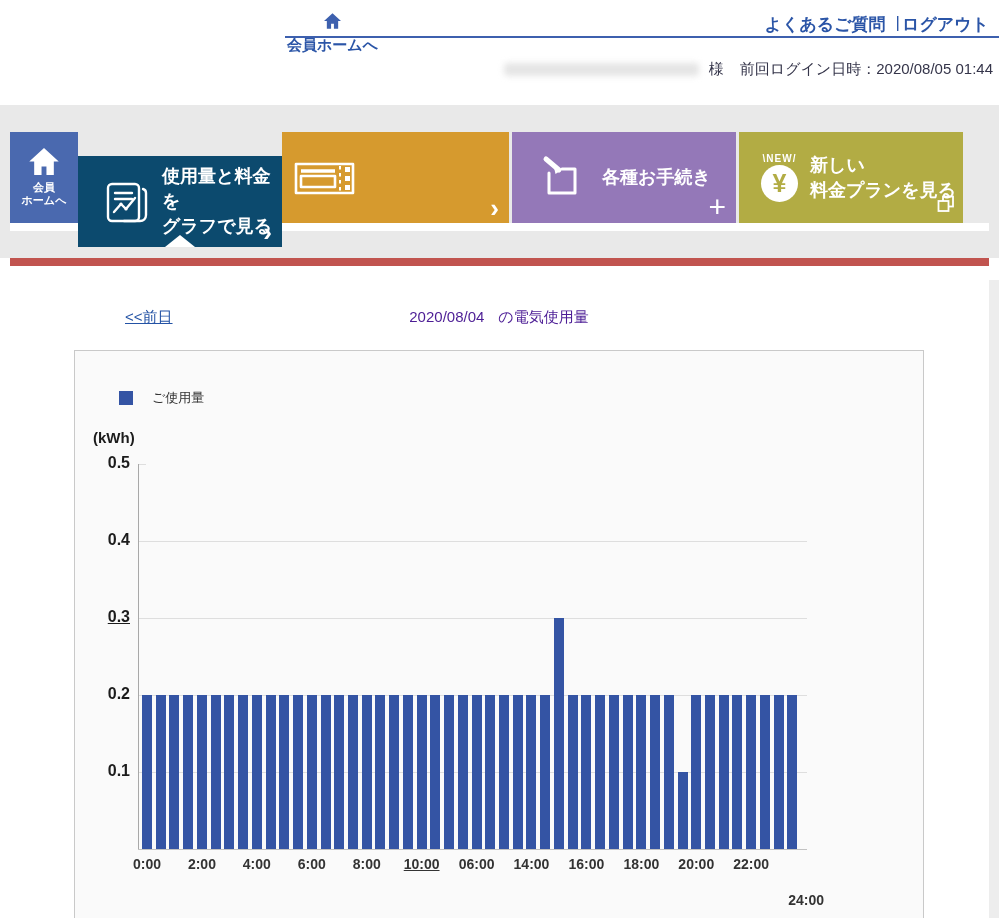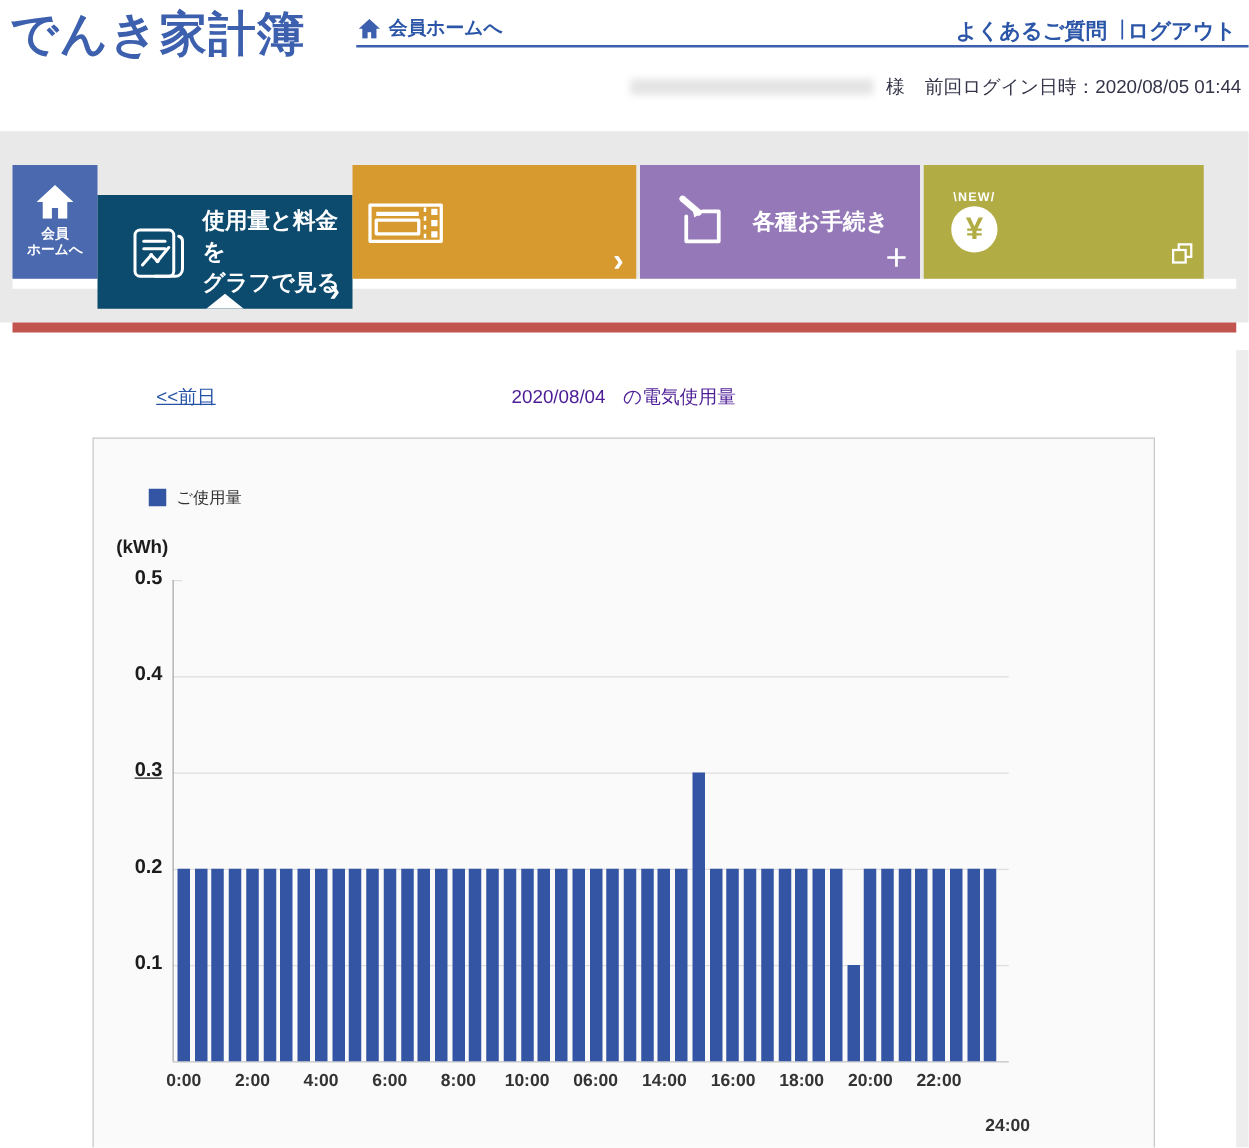--- a/index.html
+++ b/index.html
@@ -4,21 +4,21 @@
 <style>
   * { margin:0; padding:0; box-sizing:border-box; }
   html,body { width:999px; height:918px; overflow:hidden; background:#fff;
     font-family:"Liberation Sans","DejaVu Sans",sans-serif; }
   #stage { position:relative; width:999px; height:918px; background:#fff; }
 
   
   .logo { position:absolute; left:8px; top:2px; font-size:38px; font-weight:800;
     color:#3d60ae; letter-spacing:1px; }
   .member-home { position:absolute; left:287px; top:13px; display:flex; align-items:center;
-    gap:7px; color:#2b55a7; font-size:15px; font-weight:700; text-decoration:none; cursor:pointer; }
+    gap:7px; color:#2b55a7; font-size:15px; font-weight:700; text-decoration:none; cursor:pointer;flex-direction:column; }
   .header-underline { position:absolute; left:285px; top:36px; width:714px; height:2px; background:#3d60ae; }
   .top-links { position:absolute; right:10px; top:13px; font-size:17px; font-weight:700;
     color:#2b55a7; display:flex; align-items:flex-start; gap:10px; }
   .top-links a { color:#2b55a7; text-decoration:none; cursor:pointer; }
   .top-links .sep { font-weight:400; }
   .user-line { position:absolute; right:6px; top:60px; display:flex; align-items:center;
     gap:10px; font-size:15px; color:#35354a; }
   .redacted { width:195px; height:13px; border-radius:3px; background:#cfcfcf;
     filter:blur(3px); opacity:.55; }
 
@@ -51,42 +51,41 @@
 
   
   .prev-link { position:absolute; left:125px; top:308px; font-size:15px; color:#2453a5;
     text-decoration:underline; cursor:pointer; }
   .chart-title { position:absolute; left:74px; top:308px; width:850px; text-align:center;
     font-size:15px; color:#4c1d95; }
   .chart-title .date { margin-right:14px; }
 
   .panel { position:absolute; left:74px; top:350px; width:850px; height:600px;
     background:#fafafa; border:1px solid #c9c9c9; }
-  .legend { position:absolute; left:44px; top:38px; display:flex; align-items:center; gap:8px;
+  .legend { position:absolute; left:44px; top:38px; display:flex; align-items:center; gap:19px;
     font-size:13px; color:#333; }
   .legend-swatch { width:14px; height:14px; }
   .kwh-label { position:absolute; left:18px; top:78px; font-size:15px; font-weight:700; color:#1c1c1c; }
 
   .gridline { position:absolute; height:1px; background:#dedede; }
   .baseline { position:absolute; height:1px; background:#c2c2c2; }
   .y-axis { position:absolute; width:1px; background:#a8a8a8; }
   .y-tick-label { position:absolute; width:55px; text-align:right; font-size:16px;
     font-weight:700; color:#1c1c1c; }
   .x-tick-label { position:absolute; width:64px; text-align:center; font-size:14px;
     font-weight:600; color:#333; }
   .bar { position:absolute; }
 
   .scrollbar { position:absolute; right:0; top:280px; width:10px; height:638px; background:#ededed; }
 </style>
 </head>
 <body>
 
 <div id="stage">
 
-  <div class="logo">でんき家計簿</div>
 
   <div class="member-home">
     <span style="display:flex;">
       <svg width="17" height="16" viewBox="0 0 24 22" fill="#3d60ae">
           <path d="M12 0 L0 11 h4 v11 h6 v-7 h4 v7 h6 V11 h4 Z"></path>
         </svg>
     </span>
     <span>会員ホームへ</span>
   </div>
   <div class="header-underline"></div>
@@ -169,20 +168,23 @@
         <span class="btn-label" style="margin-left:16px;">各種お手続き</span>
       </div>
       <span class="corner-plus">+</span>
     </div>
 
     <div class="nav-btn btn-plan">
       <div class="btn-inner">
         <span class="yen-wrap">
           <span class="new-badge">\NEW/</span>
           <span class="yen-circle">¥</span>
+        </span>
+        <span class="btn-label">
+          <span>新しい</span><br><span>料金プランを見る</span>
         </span>
       </div>
       <span class="corner-window">
         <svg width="18" height="18" viewBox="0 0 18 18" fill="none" stroke="#fff" stroke-width="1.8">
           <rect x="6" y="1.5" width="10" height="10"></rect>
           <rect x="1.5" y="6" width="10" height="10" fill="#b2ac44"></rect>
         </svg>
       </span>
     </div>
   </div>
@@ -259,21 +261,21 @@
         <div class="bar" title="21:30 0.2 kWh" style="left: 657.476px; top: 344px; width: 10px; height: 154px; background: rgb(52, 84, 164);"></div>
         <div class="bar" title="22:00 0.2 kWh" style="left: 671.208px; top: 344px; width: 10px; height: 154px; background: rgb(52, 84, 164);"></div>
         <div class="bar" title="22:30 0.2 kWh" style="left: 684.94px; top: 344px; width: 10px; height: 154px; background: rgb(52, 84, 164);"></div>
         <div class="bar" title="23:00 0.2 kWh" style="left: 698.672px; top: 344px; width: 10px; height: 154px; background: rgb(52, 84, 164);"></div>
         <div class="bar" title="23:30 0.2 kWh" style="left: 712.404px; top: 344px; width: 10px; height: 154px; background: rgb(52, 84, 164);"></div>
         <div class="x-tick-label" style="left: 40px; top: 505px;">0:00</div>
         <div class="x-tick-label" style="left: 94.928px; top: 505px;">2:00</div>
         <div class="x-tick-label" style="left: 149.856px; top: 505px;">4:00</div>
         <div class="x-tick-label" style="left: 204.784px; top: 505px;">6:00</div>
         <div class="x-tick-label" style="left: 259.712px; top: 505px;">8:00</div>
-        <div class="x-tick-label" style="left: 314.64px; top: 505px;">10:00</div>
+        <div class="x-tick-label" style="left: 314.64px; top: 505px; text-decoration: underline;">10:00</div>
         <div class="x-tick-label" style="left: 369.568px; top: 505px;">06:00</div>
         <div class="x-tick-label" style="left: 424.496px; top: 505px;">14:00</div>
         <div class="x-tick-label" style="left: 479.424px; top: 505px;">16:00</div>
         <div class="x-tick-label" style="left: 534.352px; top: 505px;">18:00</div>
         <div class="x-tick-label" style="left: 589.28px; top: 505px;">20:00</div>
         <div class="x-tick-label" style="left: 644.208px; top: 505px;">22:00</div>
         <div class="x-tick-label" style="left: 699.136px; top: 505px; margin-top: 36px;">24:00</div>
       </div>
   </div>
 

